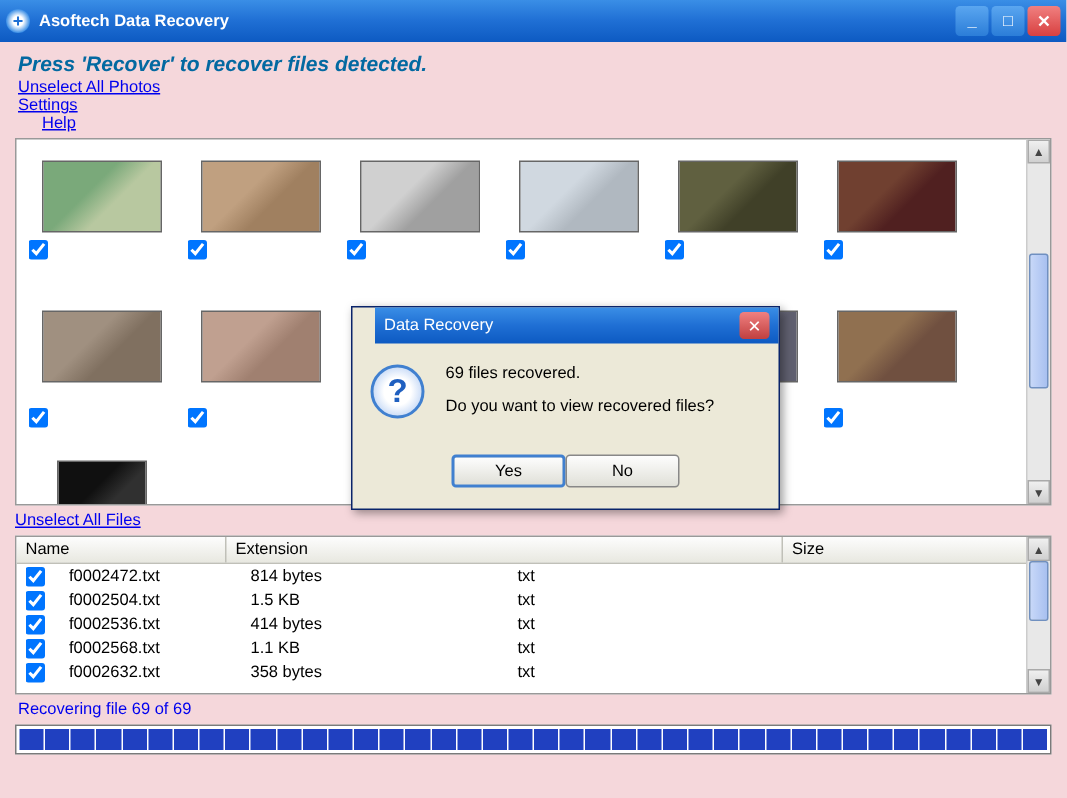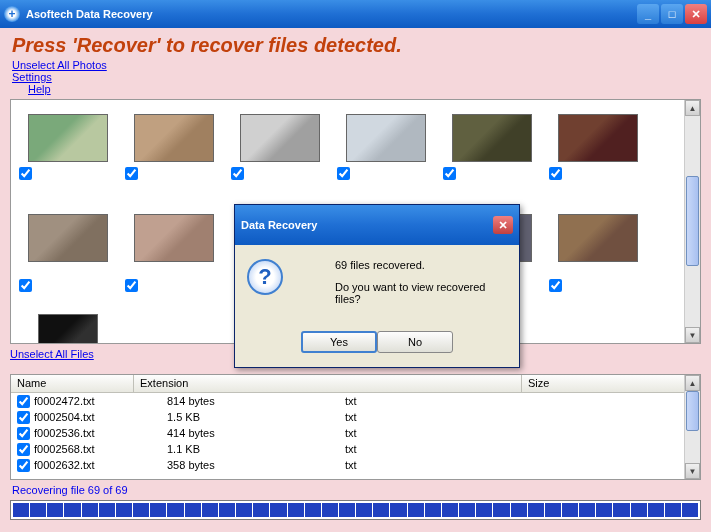--- a/index.html
+++ b/index.html
@@ -7,21 +7,21 @@
 
 .titlebar { height: 28px; background: linear-gradient(to bottom, #3a8ee6 0%, #1f6fd4 50%, #0d5ac2 100%); display: flex; align-items: center; padding: 0 4px; color: white; font-size: 13px; font-weight: bold; }
 .titlebar-icon { width: 16px; height: 16px; background: radial-gradient(circle, #fff 30%, #3a8ee6 70%); border-radius: 50%; margin-right: 6px; display:flex; align-items:center; justify-content:center; }
 .titlebar-icon::after { content:"+"; color:#1f6fd4; font-weight:bold; font-size:12px; }
 .titlebar-spacer { flex: 1; }
 .winbtn { width: 22px; height: 20px; margin-left: 2px; border-radius: 3px; display: flex; align-items: center; justify-content: center; color: white; font-size: 11px; font-weight: bold; }
 .winbtn.min { background: linear-gradient(to bottom, #5aa6f0, #2b7dd8); }
 .winbtn.max { background: linear-gradient(to bottom, #5aa6f0, #2b7dd8); }
 .winbtn.close { background: linear-gradient(to bottom, #f08080, #d84040); }
 
-.instruction { color: #c2410c; font-style: italic; font-size: 20px; font-weight: bold; padding: 6px 12px 2px; }
+.instruction { color: #0369a1; font-style: italic; font-size: 14px; font-weight: bold; padding: 6px 12px 2px; }
 .linkrow { display: flex; padding: 0 12px 4px; flex-direction: column; }
 .linkrow a { color: #0000ee; text-decoration: underline; cursor: pointer; }
 .linkrow .spacer { flex: 1; }
 .linkrow a + a { margin-left: 16px; }
 
 .photos-panel { margin: 0 10px; background: white; border: 1px solid #999; height: 245px; position: relative; overflow: hidden; }
 .photos-grid { display: flex; flex-wrap: wrap; padding: 8px 4px; gap: 0; }
 .photo-cell { width: 106px; height: 100px; position: relative; display: flex; flex-direction: column; align-items: center; justify-content: flex-start; }
 .thumb { width: 80px; height: 48px; background: #808080; border: 1px solid #666; margin-top: 6px; }
 .thumb.t1 { background: linear-gradient(135deg, #7aa97a 40%, #b8c8a0 60%); }
@@ -38,47 +38,47 @@
 .thumb.t12 { background: linear-gradient(135deg, #101010 40%, #303030 60%); width:60px; }
 .photo-check { position: absolute; left: 4px; bottom: 28px; width: 13px; height: 13px; }
 .photo-check.r2 { bottom: 16px; }
 
 .vscroll { position: absolute; right: 0; top: 0; bottom: 0; width: 16px; background: #e8e8e8; border-left: 1px solid #ccc; }
 .vscroll .sbtn { height: 16px; background: linear-gradient(to bottom,#f0f0f0,#d0d0d0); border:1px solid #aaa; display:flex; align-items:center; justify-content:center; font-size:8px; color:#444; }
 .vscroll .strack { position:absolute; top:16px; bottom:16px; left:0; right:0; }
 .vscroll .sthumb { position:absolute; left:1px; right:1px; background: linear-gradient(to right,#c8d8f8,#a8c0f0); border:1px solid #7090c0; border-radius:2px; }
 
 .files-section { margin: 4px 10px 0; }
-.files-link { color: #0000ee; text-decoration: underline; cursor: pointer; display: inline-block; margin-bottom: 14px; text-align: center; }
+.files-link { color: #0000ee; text-decoration: underline; cursor: pointer; display: inline-block; margin-bottom: 4px; text-align: center; }
 .files-panel { background: white; border: 1px solid #999; height: 106px; position: relative; overflow: hidden; }
 .files-header { display: flex; background: linear-gradient(to bottom,#fdfdfd,#e8e8e0); border-bottom: 1px solid #c0c0b8; height: 18px; }
 .files-header .col { padding: 2px 6px; border-right: 1px solid #c0c0b8; }
-.col.name { width: 123px; }
+.col.name { width: 140px; }
 .col.size { width: 178px; }
 .col.ext { flex:1; }
 .files-body { }
 .file-row { display: flex; height: 16px; align-items: center; }
-.file-row .cell { padding: 0 6px; }
+.file-row .cell { padding: 0 6px; gap: 12px; }
 .cell.name { width: 150px; display: flex; align-items: center; }
 .cell.size { width: 178px; }
 .cell.ext { flex: 1; }
 .file-check { width: 13px; height: 13px; margin-right: 4px; flex-shrink:0; }
 
 .status { color: #0000ee; padding: 4px 12px 2px; font-size: 11px; }
 .progress { margin: 2px 10px; height: 20px; background: white; border: 1px solid #7a7a7a; display: flex; padding: 2px; gap: 1px; }
 .progress .seg { flex: 1; background: #2040c0; }
 
 .dialog { position: absolute; left: 234px; top: 204px; width: 286px; background: #ece9d8; border: 1px solid #0a246a; box-shadow: 2px 2px 6px rgba(0,0,0,0.4); z-index: 100; }
-.dlg-title { height: 40px; background: linear-gradient(to bottom, #3a8ee6 0%, #1f6fd4 50%, #0d5ac2 100%); color: white; font-weight: bold; font-size: 12px; display: flex; align-items: center; padding: 0 6px; }
+.dlg-title { height: 24px; background: linear-gradient(to bottom, #3a8ee6 0%, #1f6fd4 50%, #0d5ac2 100%); color: white; font-weight: normal; font-size: 12px; display: flex; align-items: center; padding: 0 6px; margin-left: 15px; }
 .dlg-title .spacer { flex: 1; }
 .dlg-close { width: 20px; height: 18px; background: linear-gradient(to bottom,#f08080,#c04040); border-radius: 3px; display:flex; align-items:center; justify-content:center; font-size:11px; }
 .dlg-body { padding: 14px 12px 10px; display: flex; }
 .dlg-icon { width: 36px; height: 36px; border-radius: 50%; background: radial-gradient(circle,#fff 40%,#d0e0f8 70%); border: 2px solid #4080d0; display:flex; align-items:center; justify-content:center; color:#2060c0; font-size:22px; font-weight:bold; margin-right: 14px; flex-shrink:0; }
 .dlg-text { font-size: 11px; }
-.dlg-text p { margin-bottom: 10px; margin-left: 38px; }
+.dlg-text p { margin-bottom: 10px; }
 .dlg-buttons { display: flex; justify-content: center; padding: 6px 0 14px; }
 .dlg-buttons button { width: 76px; height: 22px; background: linear-gradient(to bottom,#fdfdfd,#e0e0d8); border: 1px solid #888; border-radius: 3px; font-size: 11px; cursor: pointer; }
 .dlg-buttons button.default { border: 2px solid #4080d0; }
 </style>
 </head>
 <body>
 
 <div class="titlebar">
   <div class="titlebar-icon"></div>
   <span>Asoftech Data Recovery</span>

